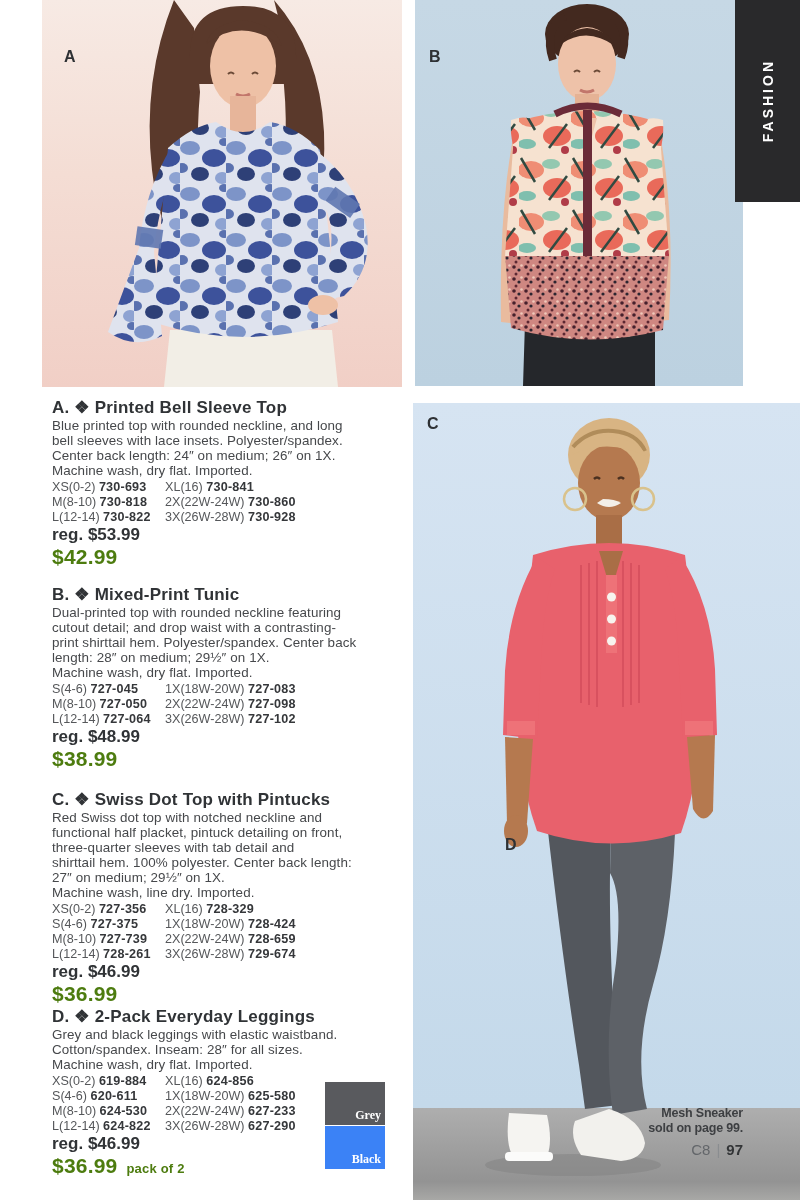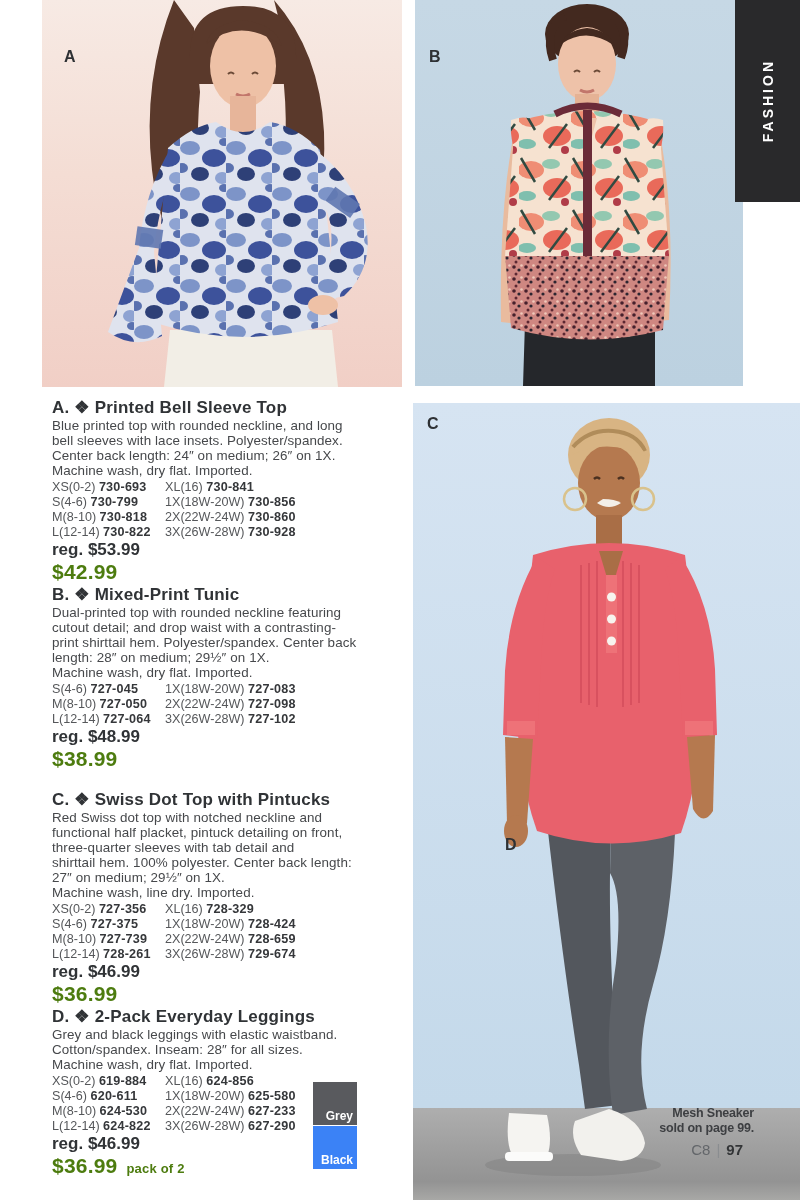--- a/index.html
+++ b/index.html
@@ -26,26 +26,26 @@
   #prod-a{top:399px;} #prod-b{top:586px;} #prod-c{top:791px;} #prod-d{top:1008px;}
   .prod h3{margin:0 0 2px 0;font-size:17px;line-height:17px;color:#303336;letter-spacing:.2px;}
   .prod .desc{margin:0;font-size:13.4px;line-height:15px;white-space:pre-line;letter-spacing:.1px;}
   .rows{margin-top:2px;font-size:12.6px;line-height:15px;color:#55575a;}
   .srow{display:grid;grid-template-columns:113px 1fr;}
   .scell{white-space:nowrap;}
   .ssku{font-weight:bold;color:#35373a;letter-spacing:.2px;}
   .reg{font-size:17px;line-height:17px;font-weight:bold;color:#303336;margin-top:1px;}
   .price{font-size:21px;line-height:24px;font-weight:bold;color:#4d7c0f;margin-top:2px;letter-spacing:.2px;}
   .price .sfx{font-size:13px;margin-left:9px;}
-  .swatch{position:absolute;left:313px;width:44px;height:43px;}
+  .swatch{position:absolute;left:325px;width:60px;height:43px;font-family:Liberation Serif, serif;}
   #swatch-grey{top:1082px;background:linear-gradient(135deg,#6a6b6e,#545559);}
   #swatch-black{top:1126px;background:#292a2e;}
   .swatch span{position:absolute;right:4px;bottom:2px;color:#ffffff;font-size:12px;font-weight:bold;}
   #mesh-note{
-    position:absolute;right:46px;top:1106px;text-align:right;
+    position:absolute;right:57px;top:1106px;text-align:right;
     color:#3d3f42;font-size:12.5px;line-height:15px;font-weight:bold;
     letter-spacing:-.2px;white-space:pre-line;
   }
   #page-footer{position:absolute;right:57px;top:1141px;font-size:15px;color:#63666a;}
   #page-footer .sep{color:#8a8d90;margin:0 6px;font-weight:normal;}
   #page-footer .pnum{color:#333537;font-weight:bold;}
 </style>
 </head>
 <body>
 
@@ -172,24 +172,20 @@
   <p class="desc">Blue printed top with rounded neckline, and long
 bell sleeves with lace insets. Polyester/spandex.
 Center back length: 24″ on medium; 26″ on 1X.
 Machine wash, dry flat. Imported.</p>
   <div class="rows">
       <div class="srow">
         <div class="scell"><span class="ssize">XS(0-2) </span><span class="ssku">730-693</span></div>
         <div class="scell"><span class="ssize">XL(16) </span><span class="ssku">730-841</span></div>
       </div>
       <div class="srow">
-        <div class="scell"><span class="ssize">S(4-6) </span><span class="ssku">730-799</span></div>
-        <div class="scell"><span class="ssize">1X(18W-20W) </span><span class="ssku">730-856</span></div>
-      </div>
-      <div class="srow">
         <div class="scell"><span class="ssize">M(8-10) </span><span class="ssku">730-818</span></div>
         <div class="scell"><span class="ssize">2X(22W-24W) </span><span class="ssku">730-860</span></div>
       </div>
       <div class="srow">
         <div class="scell"><span class="ssize">L(12-14) </span><span class="ssku">730-822</span></div>
         <div class="scell"><span class="ssize">3X(26W-28W) </span><span class="ssku">730-928</span></div>
       </div>
     </div>
   <div class="reg">reg. $53.99</div>
   <div class="price"><span>$42.99</span><span class="sfx"></span></div>

